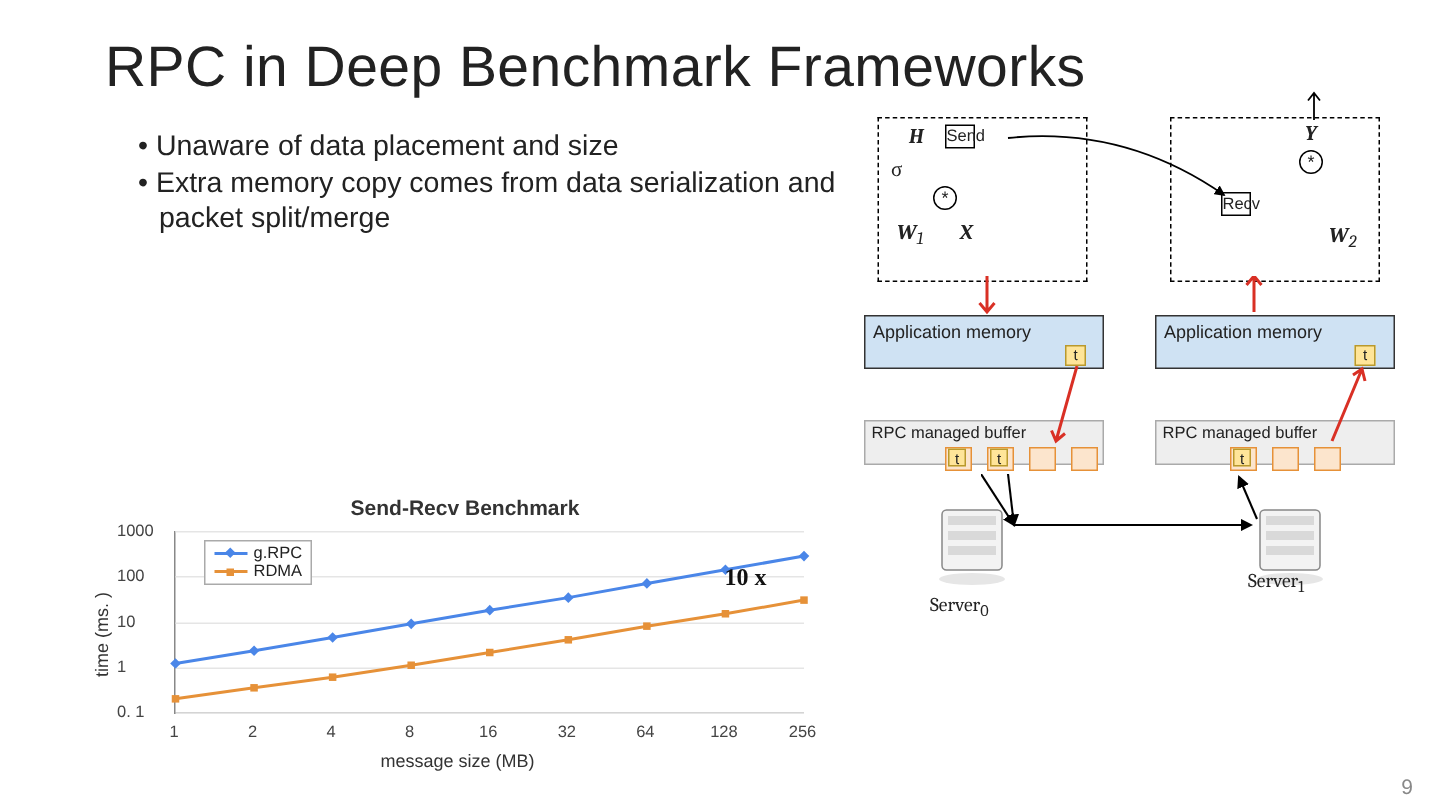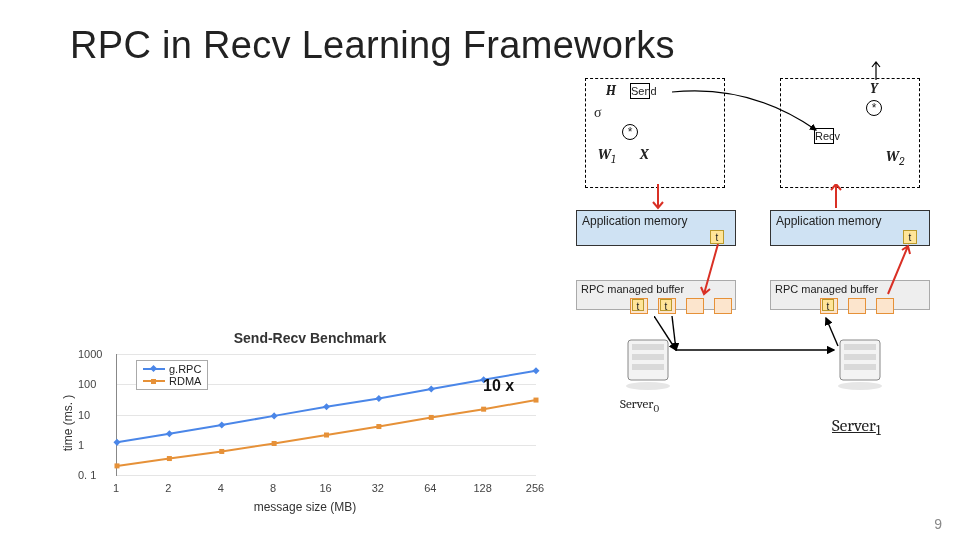--- a/index.html
+++ b/index.html
@@ -22,21 +22,21 @@
   .ylab { position: absolute; left: -2px; top: 50%; transform: translate(-50%,-50%) rotate(-90deg); font-size: 12px; color:#333;}
   .xlab { position: absolute; left: 50%; bottom: -16px; transform: translateX(-50%); font-size: 12px; color:#333;}
   .plot { position: absolute; left: 46px; top: 6px; right: 4px; bottom: 22px; border-left: 1px solid #888; border-bottom: 1px solid #888; }
   .ytick { position: absolute; left: 8px; font-size: 11px; color:#444; transform: translateY(-50%);}
   .xtick { position: absolute; bottom: 4px; font-size: 11px; color:#444; transform: translateX(-50%);}
   .grid { position:absolute; left:0; right:0; border-top:1px solid #e5e5e5;}
   .legend { position:absolute; left: 66px; top: 12px; background:#fff; border:1px solid #aaa; padding: 2px 6px; font-size: 11px; }
   .legend-row { display:flex; align-items:center; gap:4px;}
   .legend-line { width: 22px; height: 0; border-top: 2px solid; position:relative;}
   .legend-line .dot{ position:absolute; width:5px;height:5px; top:-4px;left:8px; transform:rotate(45deg);}
-  .tenx { position:absolute; font-size: 16px; font-weight: 700; color:#111;}
+  .tenx { position:absolute; font-size: 16px; font-weight: 700; color:#111;font-family:Liberation Serif, serif;}
   .footnote { position:absolute; left: 34px; bottom: 8px; font-size: 13px; }
   .slidenum { position:absolute; right: 18px; bottom: 8px; font-size: 14px; color:#888;}
 
   
   .nn-box { position:absolute; border: 1.5px dashed #000; width: 140px; height: 110px; background: transparent;}
   .nn-box.l { left: 585px; top: 78px; }
   .nn-box.r { left: 780px; top: 78px; }
   .sym { position:absolute; font-size: 14px; font-style: italic; font-family: Cambria, Georgia, serif;}
   .smallbox { position:absolute; border:1px solid #000; width:20px; height:16px; font-size:11px; text-align:center; line-height:15px; background:#fff;}
   .circ { position:absolute; width:16px;height:16px;border:1px solid #000;border-radius:50%;font-size:12px;text-align:center;line-height:14px;background:#fff;}
@@ -45,25 +45,27 @@
   .rpcbuf { position:absolute; width:160px; height:30px; background:#eee; border:1px solid #aaa; font-size:11px; display:flex; align-items:flex-start; padding:2px 4px;}
   .buf-slot{ position:absolute; width:18px;height:16px;border:1px solid #e69138;background:#fce5cd;}
   .arrow { position:absolute; }
 
   svg.chartsvg { position:absolute; left:0; top:0; width:100%; height:100%; overflow:visible;}
 </style>
 </head>
 <body>
 
 <div class="slide">
-  <div class="title">RPC in Recv Learning Frameworks</div>
+  <div class="title">RPC in Deep Benchmark Frameworks</div>
 
   <div class="cols">
     <div class="left">
       <ul class="sub">
+        <li>Unaware of data placement and size</li>
+        <li>Extra memory copy comes from data serialization and packet split/merge</li>
       </ul>
     </div>
   </div>
 
   <div class="nn-box l"></div>
   <div class="nn-box r"></div>
 
   <div class="sym" style="left:606px; top:82px;"><b>H</b></div>
   <div class="smallbox" style="left:630px; top:83px;">Send</div>
   <div class="sym" style="left:594px; top:104px; font-style:normal;">σ</div>
@@ -140,21 +142,21 @@
   </svg>
   <div class="sym" style="left:620px; top:396px; font-style:normal; font-size:13px;"><span>Server</span><sub>0</sub></div>
 
   <svg style="position:absolute; left:832px; top:334px; width:56px; height:60px;">
     <rect x="8" y="6" width="40" height="40" rx="3" fill="#f3f3f3" stroke="#888"></rect>
     <rect x="12" y="10" width="32" height="6" fill="#d9d9d9"></rect>
       <rect x="12" y="20" width="32" height="6" fill="#d9d9d9"></rect>
       <rect x="12" y="30" width="32" height="6" fill="#d9d9d9"></rect>
     <ellipse cx="28" cy="52" rx="22" ry="4" fill="#e6e6e6"></ellipse>
   </svg>
-  <div class="sym" style="left:832px; top:416px; font-style:normal; font-size:17px;text-decoration:underline;"><span>Server</span><sub>1</sub></div>
+  <div class="sym" style="left:832px; top:380px; font-style:normal; font-size:13px;"><span>Server</span><sub>1</sub></div>
 
   <svg class="arrow" style="left:654px; top:316px; width:200px; height:48px;">
     <defs>
         <marker id="ah2" markerWidth="6" markerHeight="6" refX="5" refY="3" orient="auto">
           <path d="M0,0 L6,3 L0,6 Z" fill="#000"></path>
         </marker>
       </defs>
     <path d="M0 0 L22 34" stroke="#000" stroke-width="1.4" fill="none" marker-end="url(#ah2)"></path>
     <path d="M18 0 L22 34" stroke="#000" stroke-width="1.4" fill="none" marker-end="url(#ah2)"></path>
     <path d="M22 34 L180 34" stroke="#000" stroke-width="1.4" fill="none" marker-end="url(#ah2)"></path>

